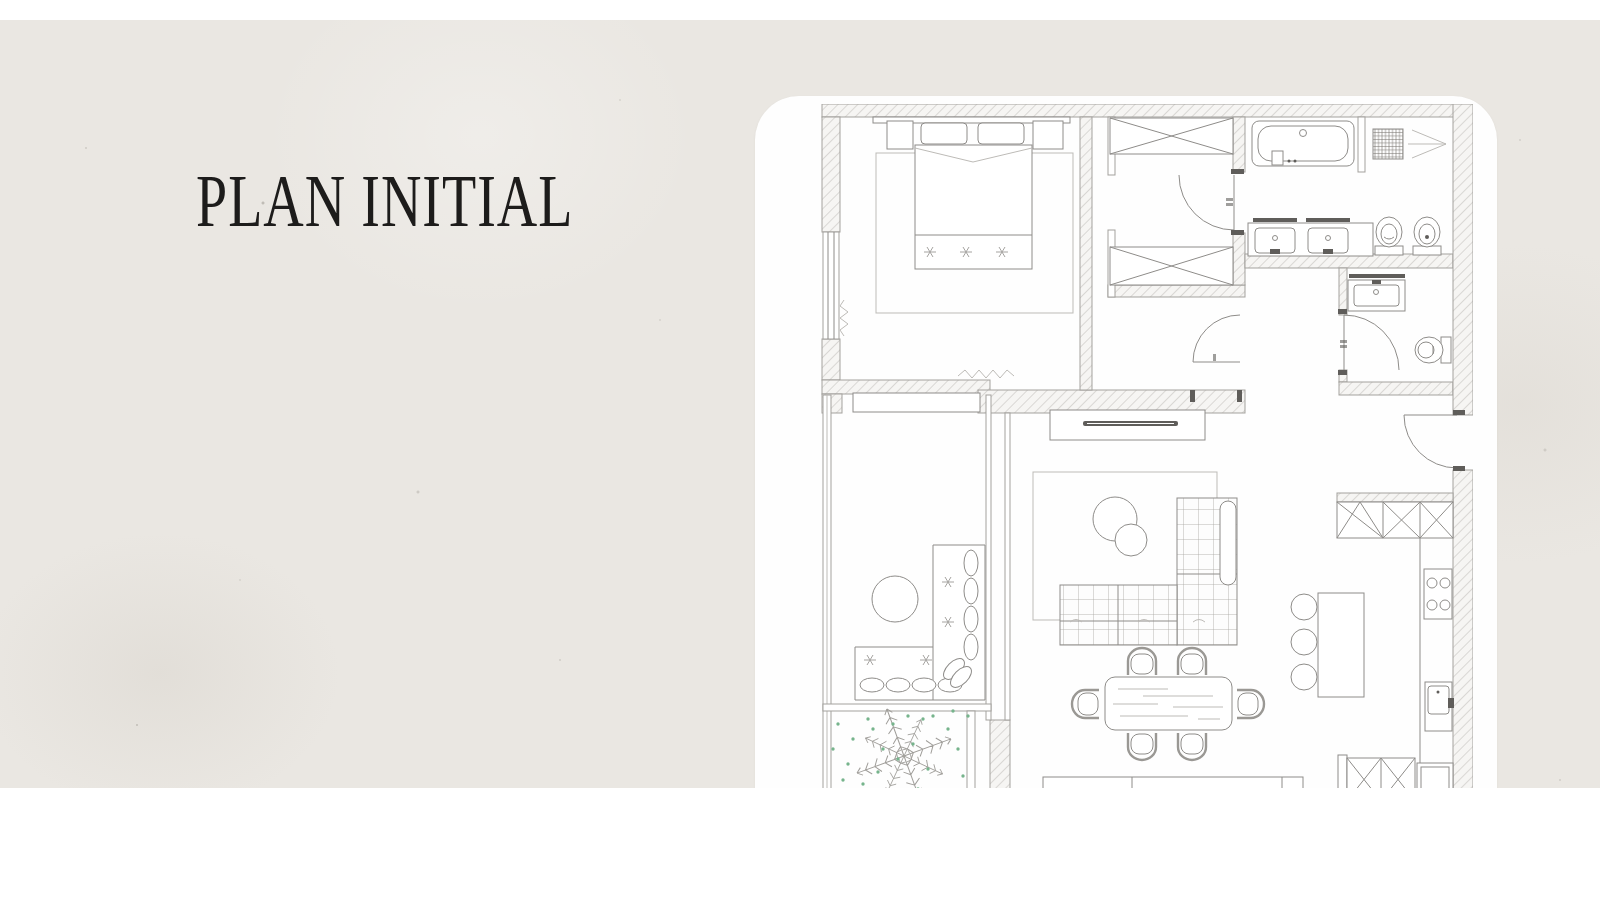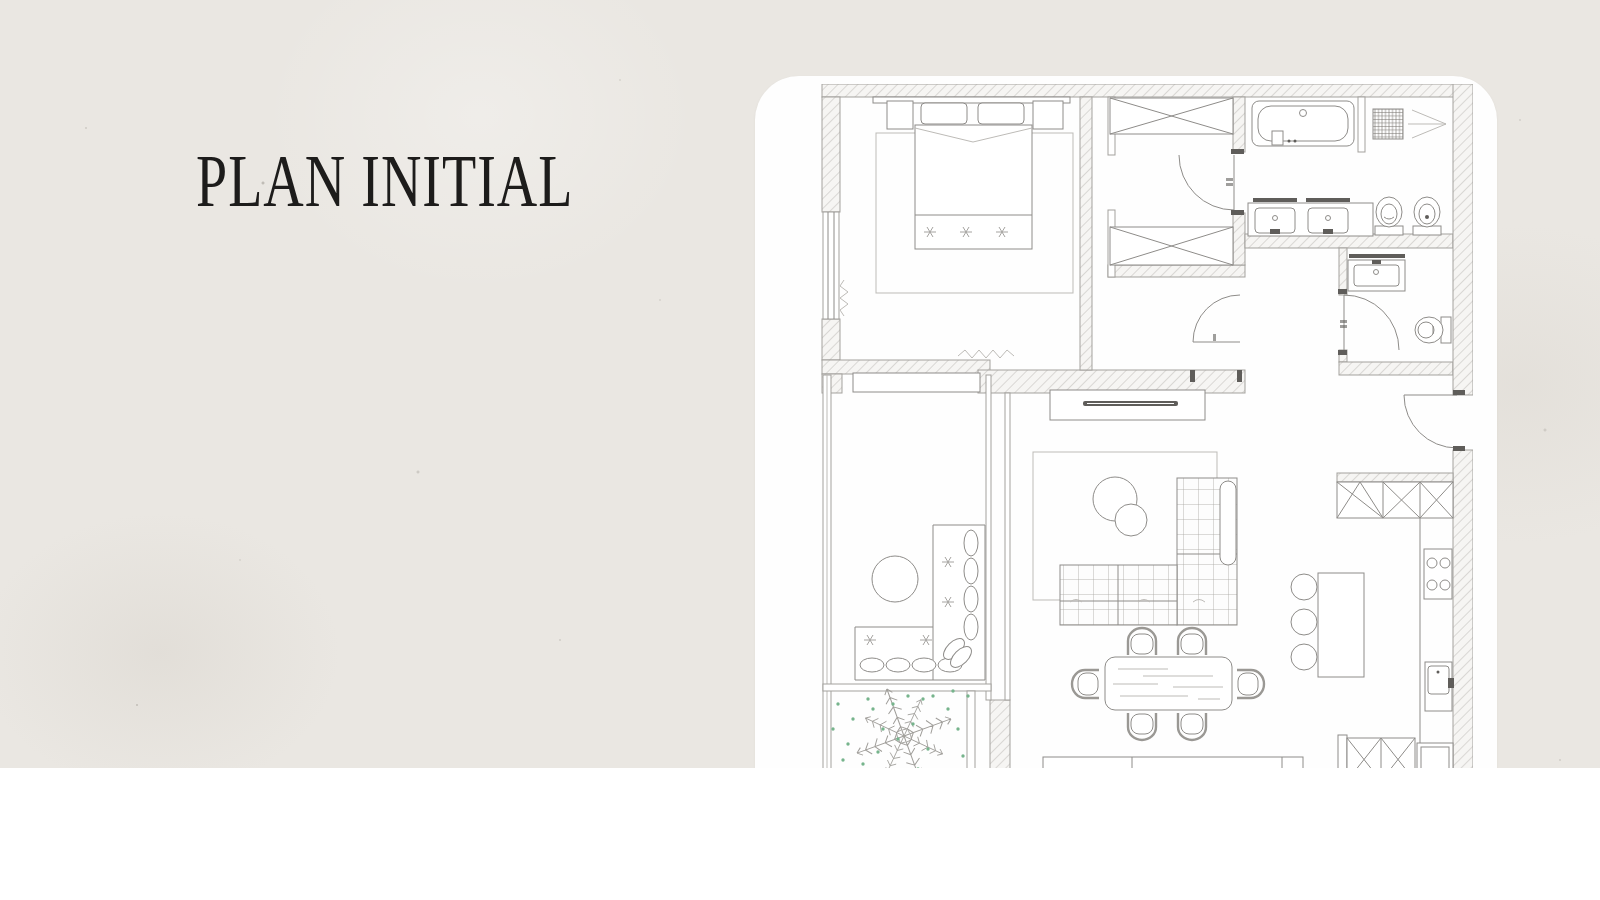--- a/index.html
+++ b/index.html
@@ -14,21 +14,21 @@
       radial-gradient(2px 2px at 345px 834px, rgba(95,90,80,.30), transparent 70%),
       radial-gradient(2px 2px at 660px 300px, rgba(95,90,80,.22), transparent 70%),
       radial-gradient(3px 3px at 1545px 430px, rgba(95,90,80,.25), transparent 70%),
       radial-gradient(2px 2px at 1520px 120px, rgba(95,90,80,.25), transparent 70%),
       radial-gradient(2px 2px at 1560px 760px, rgba(95,90,80,.28), transparent 70%),
       radial-gradient(2px 2px at 620px 80px, rgba(95,90,80,.22), transparent 70%),
       radial-gradient(2px 2px at 240px 560px, rgba(95,90,80,.20), transparent 70%),
       radial-gradient(180px 140px at 10% 85%, rgba(190,183,172,.18), transparent),
       radial-gradient(220px 180px at 30% 15%, rgba(255,255,255,.25), transparent),
       radial-gradient(200px 160px at 95% 50%, rgba(190,183,172,.14), transparent);
-    font-family:"Liberation Serif","DejaVu Serif",serif;}
+    font-family:"Liberation Serif","DejaVu Serif",serif;margin-top:20px;}
   .title{position:absolute;left:196px;top:144px;margin:0;
     font-size:56px;font-weight:400;color:var(--ink,#1d1c1b);
     letter-spacing:1px;white-space:nowrap;line-height:1;
     transform:scaleY(1.32);transform-origin:left top;}
   .card{position:absolute;left:755px;top:76px;width:742px;height:736px;
     background:var(--card,#fefefe);border-radius:44px;
     box-shadow:0 1px 3px rgba(60,55,45,.05);}
   .plan-svg{position:absolute;left:53px;top:8px;}
   
   .w{fill:url(#hatch);stroke:var(--wallstroke,#a3a19d);stroke-width:1;}

